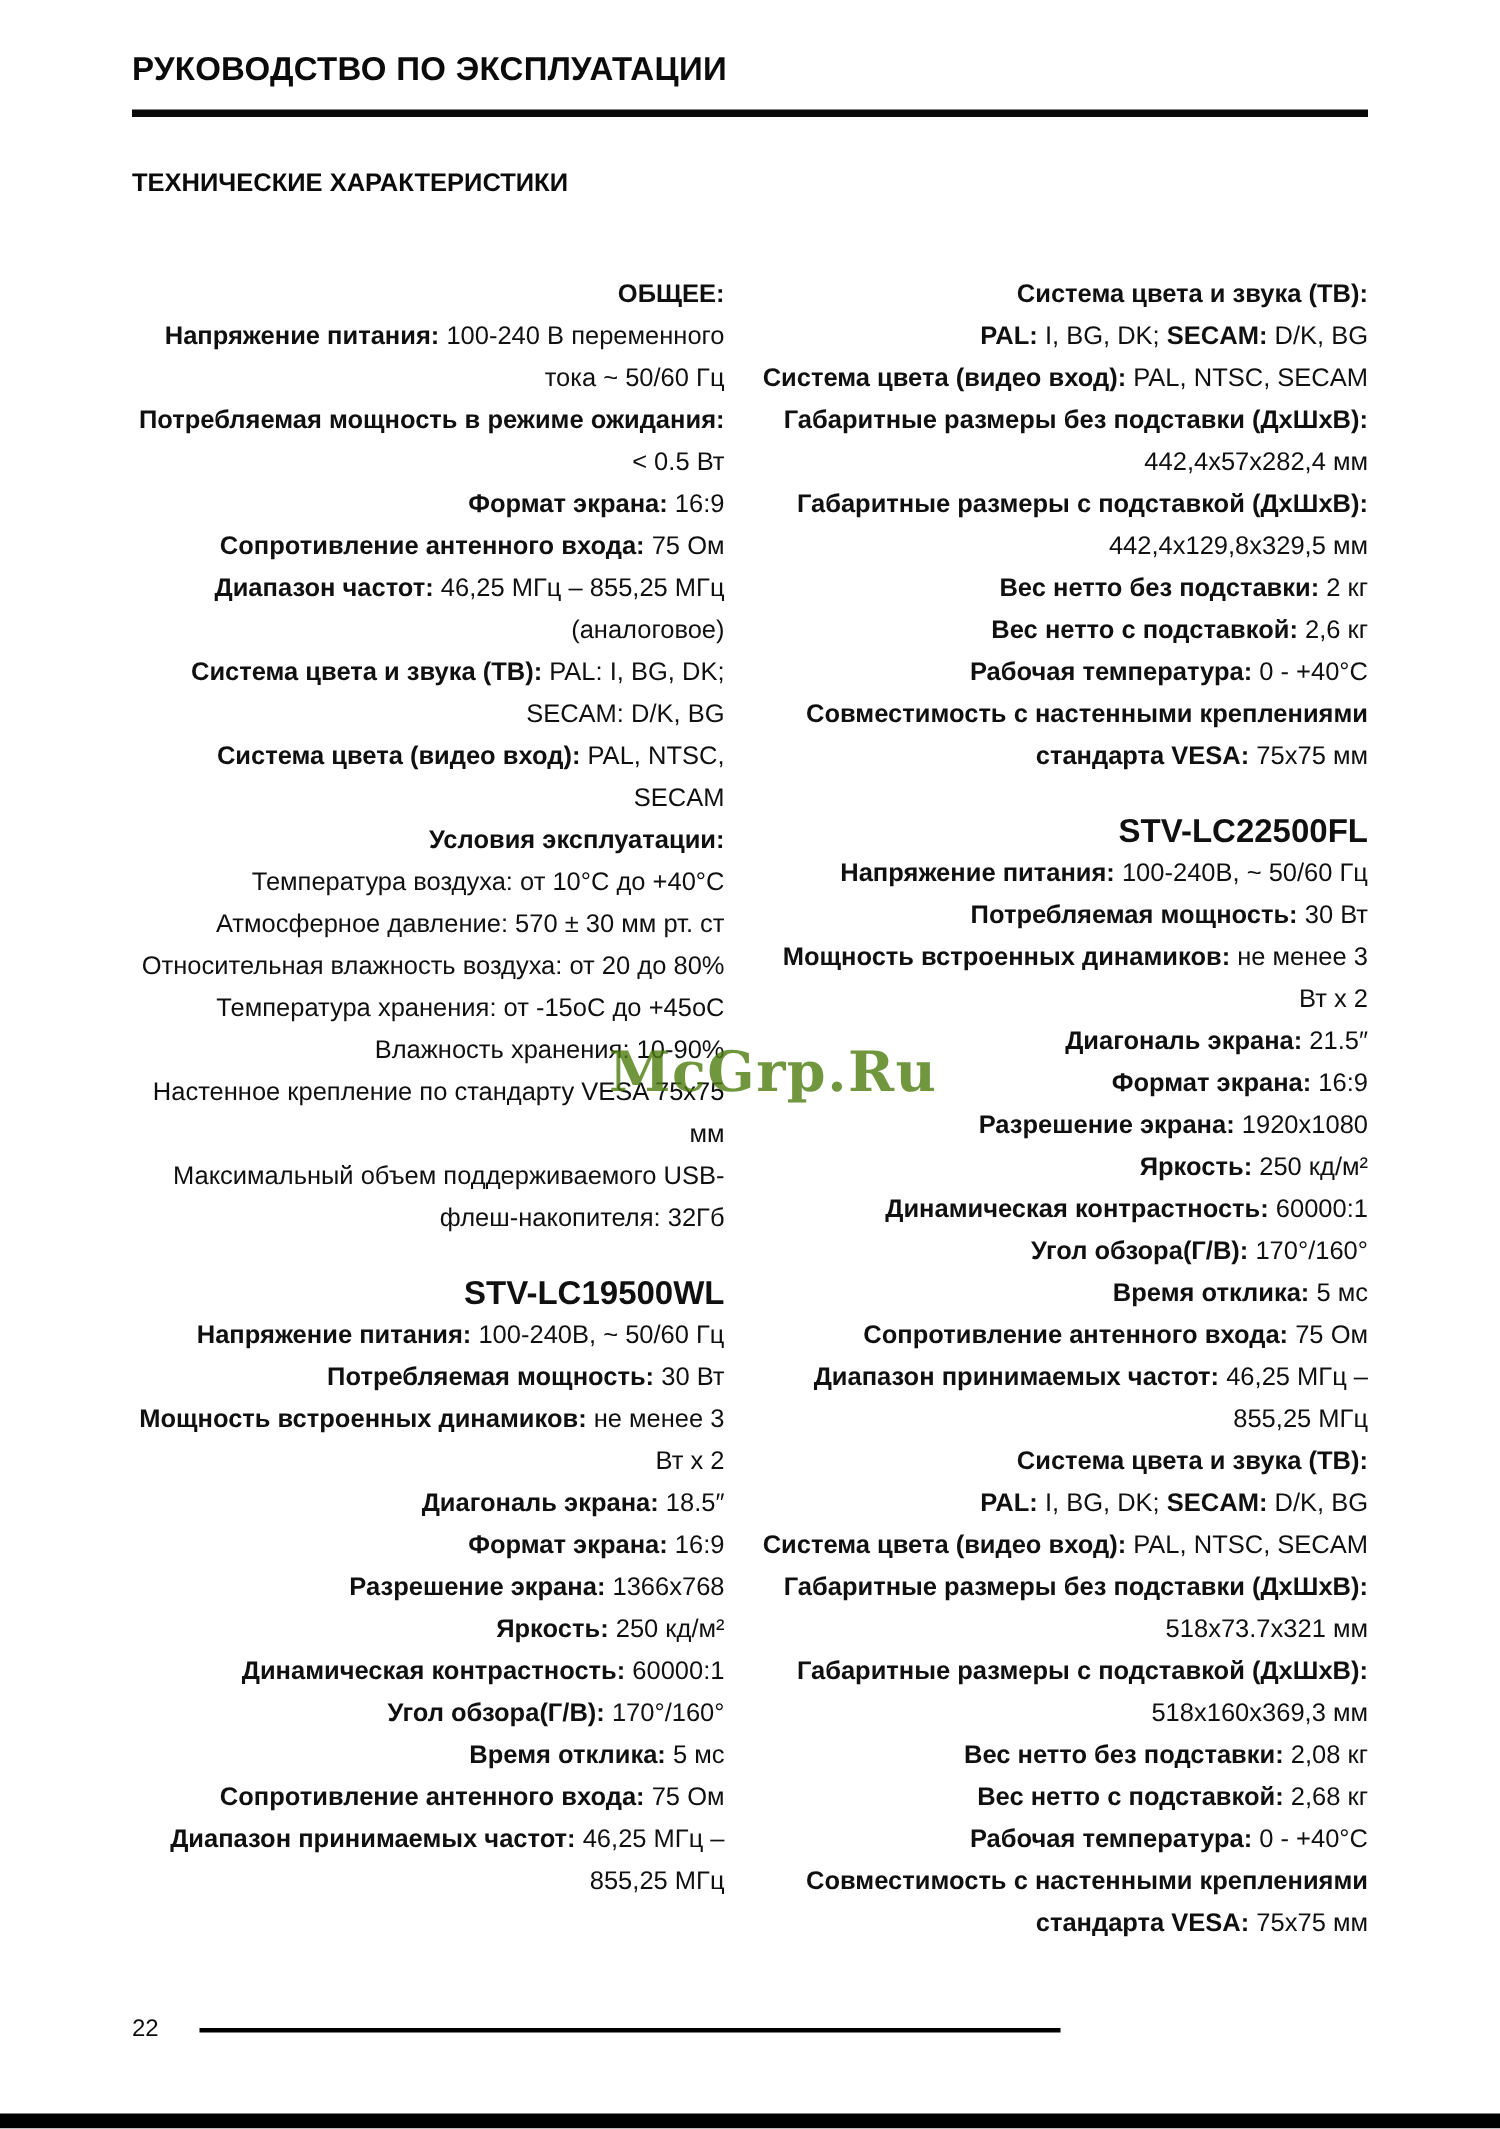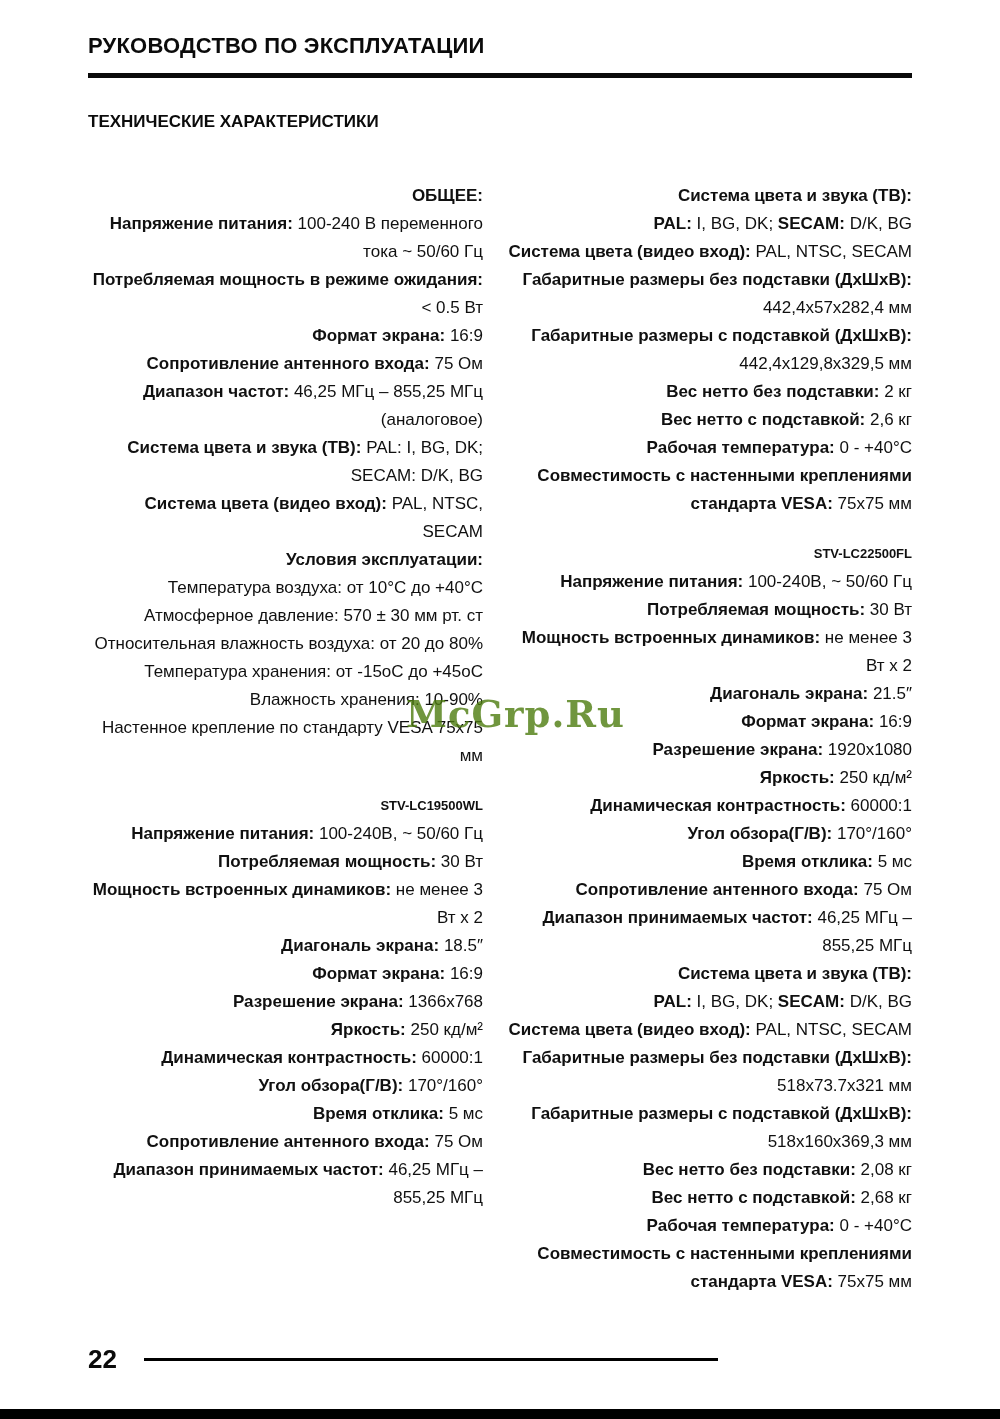--- a/index.html
+++ b/index.html
@@ -30,41 +30,41 @@
     font-weight: 700;
     color: #0b0b0b;
   }
   .cols { display: flex; gap: 25px; margin-top: 46px; }
   .col-left  { width: 395px; flex: 0 0 auto; }
   .col-right { width: 404px; flex: 0 0 auto; }
   .line { margin: 0; font-size: 17px; line-height: 28px; text-align: right; }
   .line .b { font-weight: 700; }
   .line .n { font-weight: 400; }
   .line.group { font-weight: 700; }
-  .line.model { margin-top: 22px; font-weight: 700; font-size: 13px; }
+  .line.model { margin-top: 22px; font-weight: 700; font-size: 22px; }
   .watermark {
     position: absolute;
     left: 406px;
     top: 692px;
     font-family: "DejaVu Serif", serif;
     font-size: 37px;
     font-weight: 700;
     letter-spacing: 1px;
     opacity: .8;
     pointer-events: none;
     white-space: nowrap;
   }
   .footer {
     position: absolute;
     left: 88px;
     top: 1344px;
     display: flex;
     align-items: center;
   }
-  .pagenum { font-size: 26px; font-weight: 700; color: #0b0b0b; }
+  .pagenum { font-size: 16px; font-weight: 400; color: #0b0b0b; }
   .footer-rule { height: 3px; width: 574px; background: #000; margin-left: 27px; }
   .bottom-bar {
     position: absolute;
     left: 0; bottom: 0;
     width: 100%; height: 10px;
     background: #000;
   }
 </style>
 </head>
 <body>
@@ -87,20 +87,21 @@
         <p class="line spec"><span class="b">Диапазон частот: </span><span class="n">46,25 МГц – 855,25 МГц (аналоговое)</span></p>
         <p class="line spec"><span class="b">Система цвета и звука (ТВ): </span><span class="n">PAL: I, BG, DK; SECAM: D/K, BG</span></p>
         <p class="line spec"><span class="b">Система цвета (видео вход): </span><span class="n">PAL, NTSC, SECAM</span></p>
         <p class="line group"><span class="b">Условия эксплуатации:</span></p>
         <p class="line spec"><span class="n">Температура воздуха:  от 10°С до +40°С</span></p>
         <p class="line spec"><span class="n">Атмосферное давление: 570 ± 30 мм рт. ст</span></p>
         <p class="line spec"><span class="n">Относительная влажность воздуха: от 20 до 80%</span></p>
         <p class="line spec"><span class="n">Температура хранения: от -15оС до +45оС</span></p>
         <p class="line spec"><span class="n">Влажность хранения: 10-90%</span></p>
         <p class="line spec"><span class="n">Настенное крепление по стандарту VESA 75х75 мм</span></p>
+        <p class="line spec"><span class="n">Максимальный объем поддерживаемого USB-флеш-накопителя:  32Гб</span></p>
         <p class="line model"><span class="b">STV-LC19500WL</span></p>
         <p class="line spec"><span class="b">Напряжение питания: </span><span class="n">100-240В, ~ 50/60 Гц</span></p>
         <p class="line spec"><span class="b">Потребляемая мощность: </span><span class="n">30 Вт</span></p>
         <p class="line spec"><span class="b">Мощность встроенных динамиков: </span><span class="n">не менее 3 Вт х 2</span></p>
         <p class="line spec"><span class="b">Диагональ экрана: </span><span class="n">18.5″</span></p>
         <p class="line spec"><span class="b">Формат экрана: </span><span class="n">16:9</span></p>
         <p class="line spec"><span class="b">Разрешение экрана: </span><span class="n">1366х768</span></p>
         <p class="line spec"><span class="b">Яркость: </span><span class="n">250 кд/м²</span></p>
         <p class="line spec"><span class="b">Динамическая контрастность: </span><span class="n">60000:1</span></p>
         <p class="line spec"><span class="b">Угол обзора(Г/В): </span><span class="n">170°/160°</span></p>

